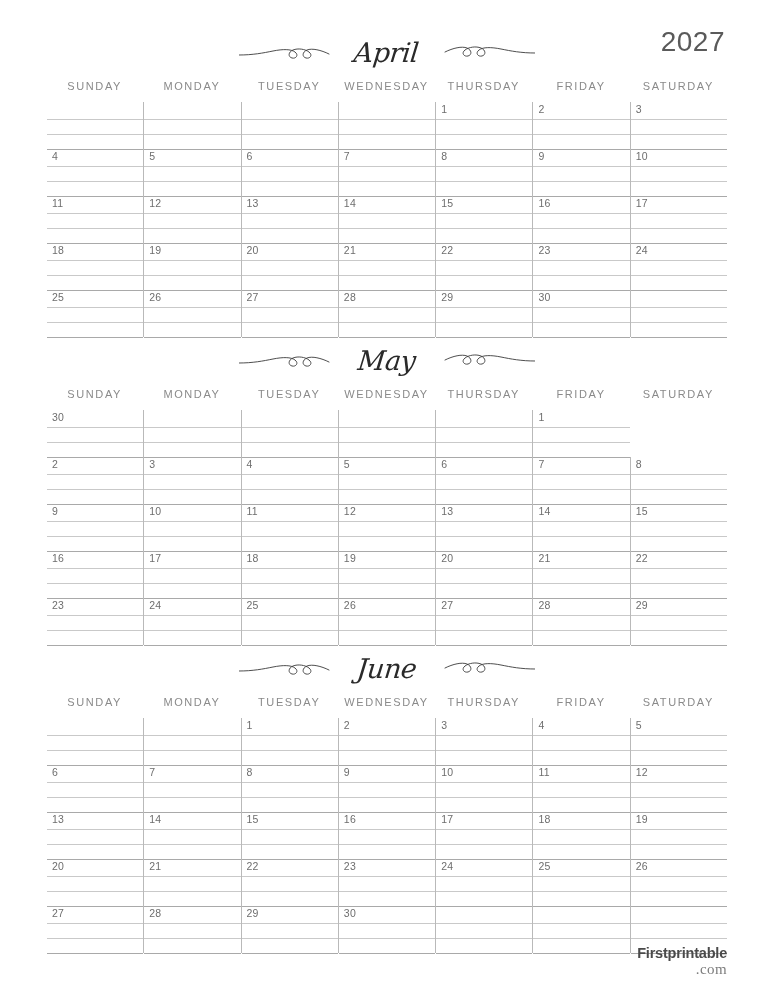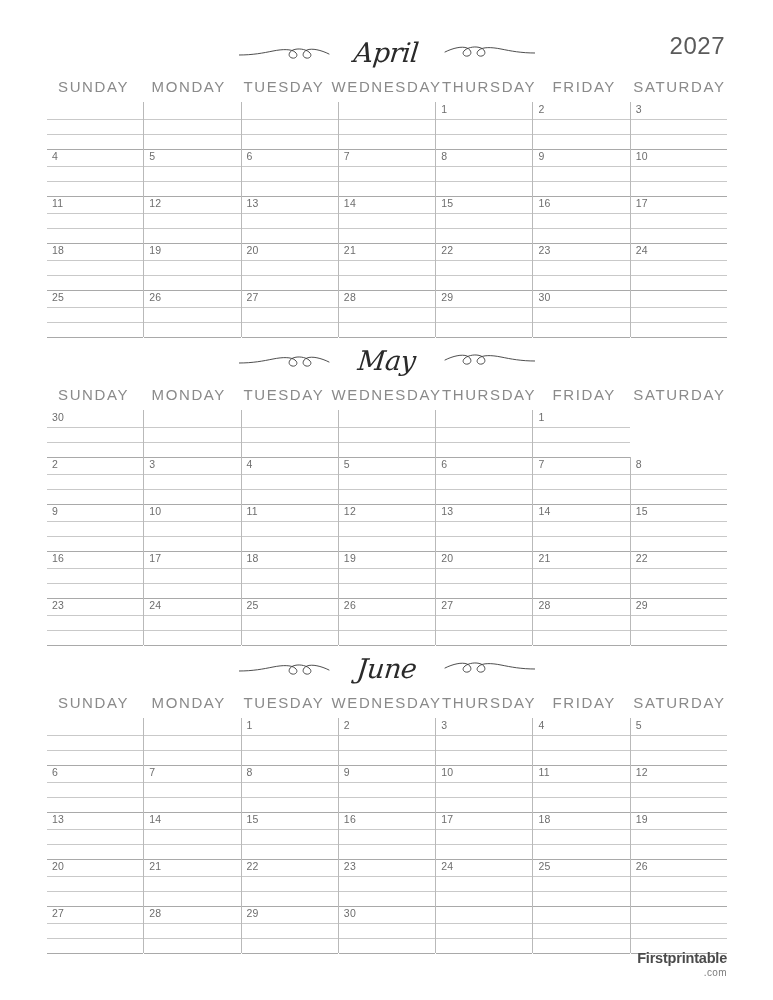--- a/index.html
+++ b/index.html
@@ -19,23 +19,23 @@
   .page {
     position: relative;
     width: 773px;
     height: 1000px;
     background: #ffffff;
   }
 
   
   .year {
     position: absolute;
-    top: 32px;
+    top: 26px;
     right: 48px;
-    font-size: 24px;
+    font-size: 28px;
     font-weight: 400;
     color: #5a5a5a;
     letter-spacing: 0.5px;
     font-family: "Liberation Sans", sans-serif;
     margin-left: 17px;
   }
 
   
   .month-block {
     position: absolute;
@@ -85,21 +85,21 @@
   
   .dow-row {
     display: grid;
     grid-template-columns: repeat(7, 1fr);
     height: 24px;
     align-items: center;
   }
 
   .dow {
     text-align: center;
-    font-size: 15px;
+    font-size: 11px;
     letter-spacing: 1.6px;
     color: #8a8a8a;
     font-weight: 400;
     font-family: "Liberation Sans", sans-serif;
     white-space: nowrap;
   }
 
   
   .grid {
     position: relative;
@@ -152,24 +152,24 @@
     margin-left: 33px;
   }
   .footer .brand {
     font-size: 14.5px;
     font-weight: bold;
     color: #4a4a4a;
     letter-spacing: -0.2px;
     font-family: "Liberation Sans", sans-serif;
   }
   .footer .tld {
-    font-size: 10px;
+    font-size: 15px;
     color: #7d7d7d;
     letter-spacing: 0.4px;
-    font-family: Liberation Sans, sans-serif;
+    font-family: Liberation Serif, serif;
     margin-top: 1px;
   }
 </style>
 </head>
 <body>
 
 <div class="page">
 
   <div class="year">2027</div>
 

